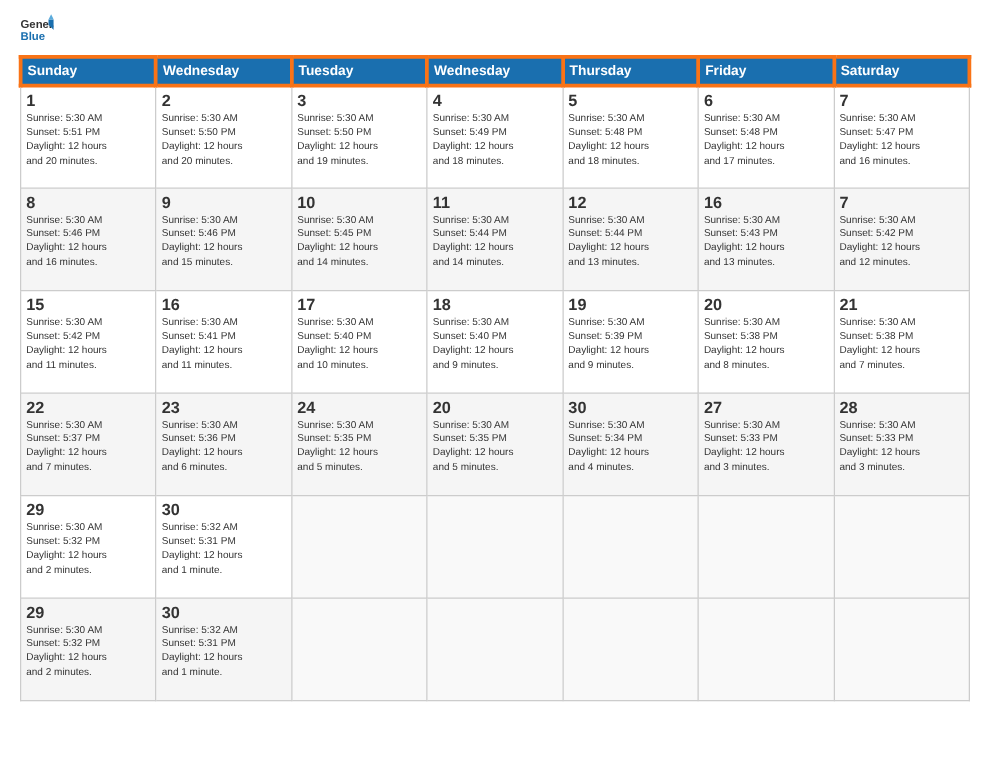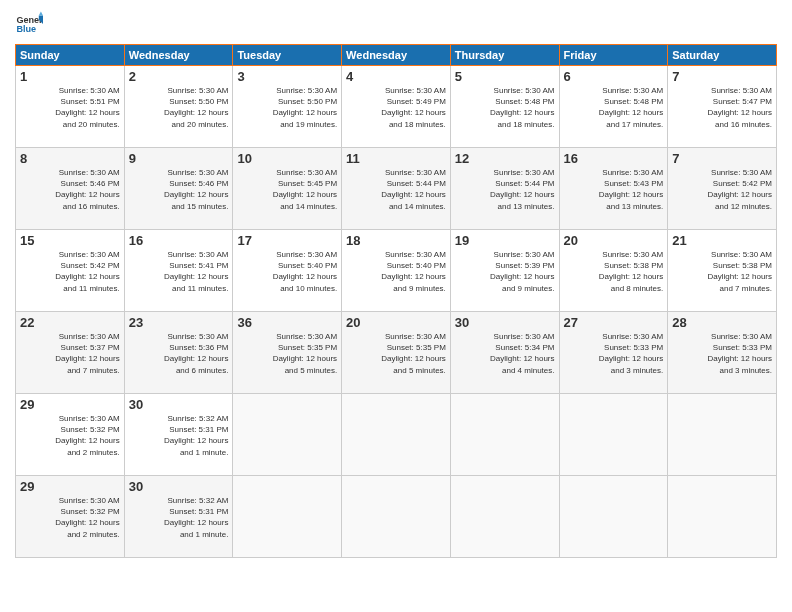--- a/index.html
+++ b/index.html
@@ -48,21 +48,21 @@
       border-collapse: collapse;
       table-layout: fixed;
     }
     .calendar thead th {
       background-color: #1a6faf;
       color: #fff;
       font-size: 11px;
       font-weight: bold;
       padding: 4px 4px;
       text-align: left;
-      border: 1px solid #f97316;
+      border: 3px solid #f97316;
     }
     .calendar tbody td {
       vertical-align: top;
       border: 1px solid #ccc;
       padding: 3px 4px;
       font-size: 8.5px;
       color: #333;
       height: 82px;
       background: #fff;
     }
@@ -73,21 +73,20 @@
       font-size: 13px;
       font-weight: bold;
       color: #333;
       display: block;
       margin-bottom: 1px;
     }
     .day-info {
       font-size: 8px;
       line-height: 1.4;
       color: #333;
-      text-align: right;
     }
     .empty {
       background: #f9f9f9 !important;
     }
   </style>
 </head>
 <body>
 
 <div class="page">
   <div class="header">
@@ -212,21 +211,21 @@
         <tr>
           <td>
             <span class="day-number">22</span>
             <div class="day-info">Sunrise: 5:30 AM<br>Sunset: 5:37 PM<br>Daylight: 12 hours<br>and 7 minutes.</div>
           </td>
           <td>
             <span class="day-number">23</span>
             <div class="day-info">Sunrise: 5:30 AM<br>Sunset: 5:36 PM<br>Daylight: 12 hours<br>and 6 minutes.</div>
           </td>
           <td>
-            <span class="day-number">36</span>
+            <span class="day-number">24</span>
             <div class="day-info">Sunrise: 5:30 AM<br>Sunset: 5:35 PM<br>Daylight: 12 hours<br>and 5 minutes.</div>
           </td>
           <td>
             <span class="day-number">20</span>
             <div class="day-info">Sunrise: 5:30 AM<br>Sunset: 5:35 PM<br>Daylight: 12 hours<br>and 5 minutes.</div>
           </td>
           <td>
             <span class="day-number">30</span>
             <div class="day-info">Sunrise: 5:30 AM<br>Sunset: 5:34 PM<br>Daylight: 12 hours<br>and 4 minutes.</div>
           </td>

